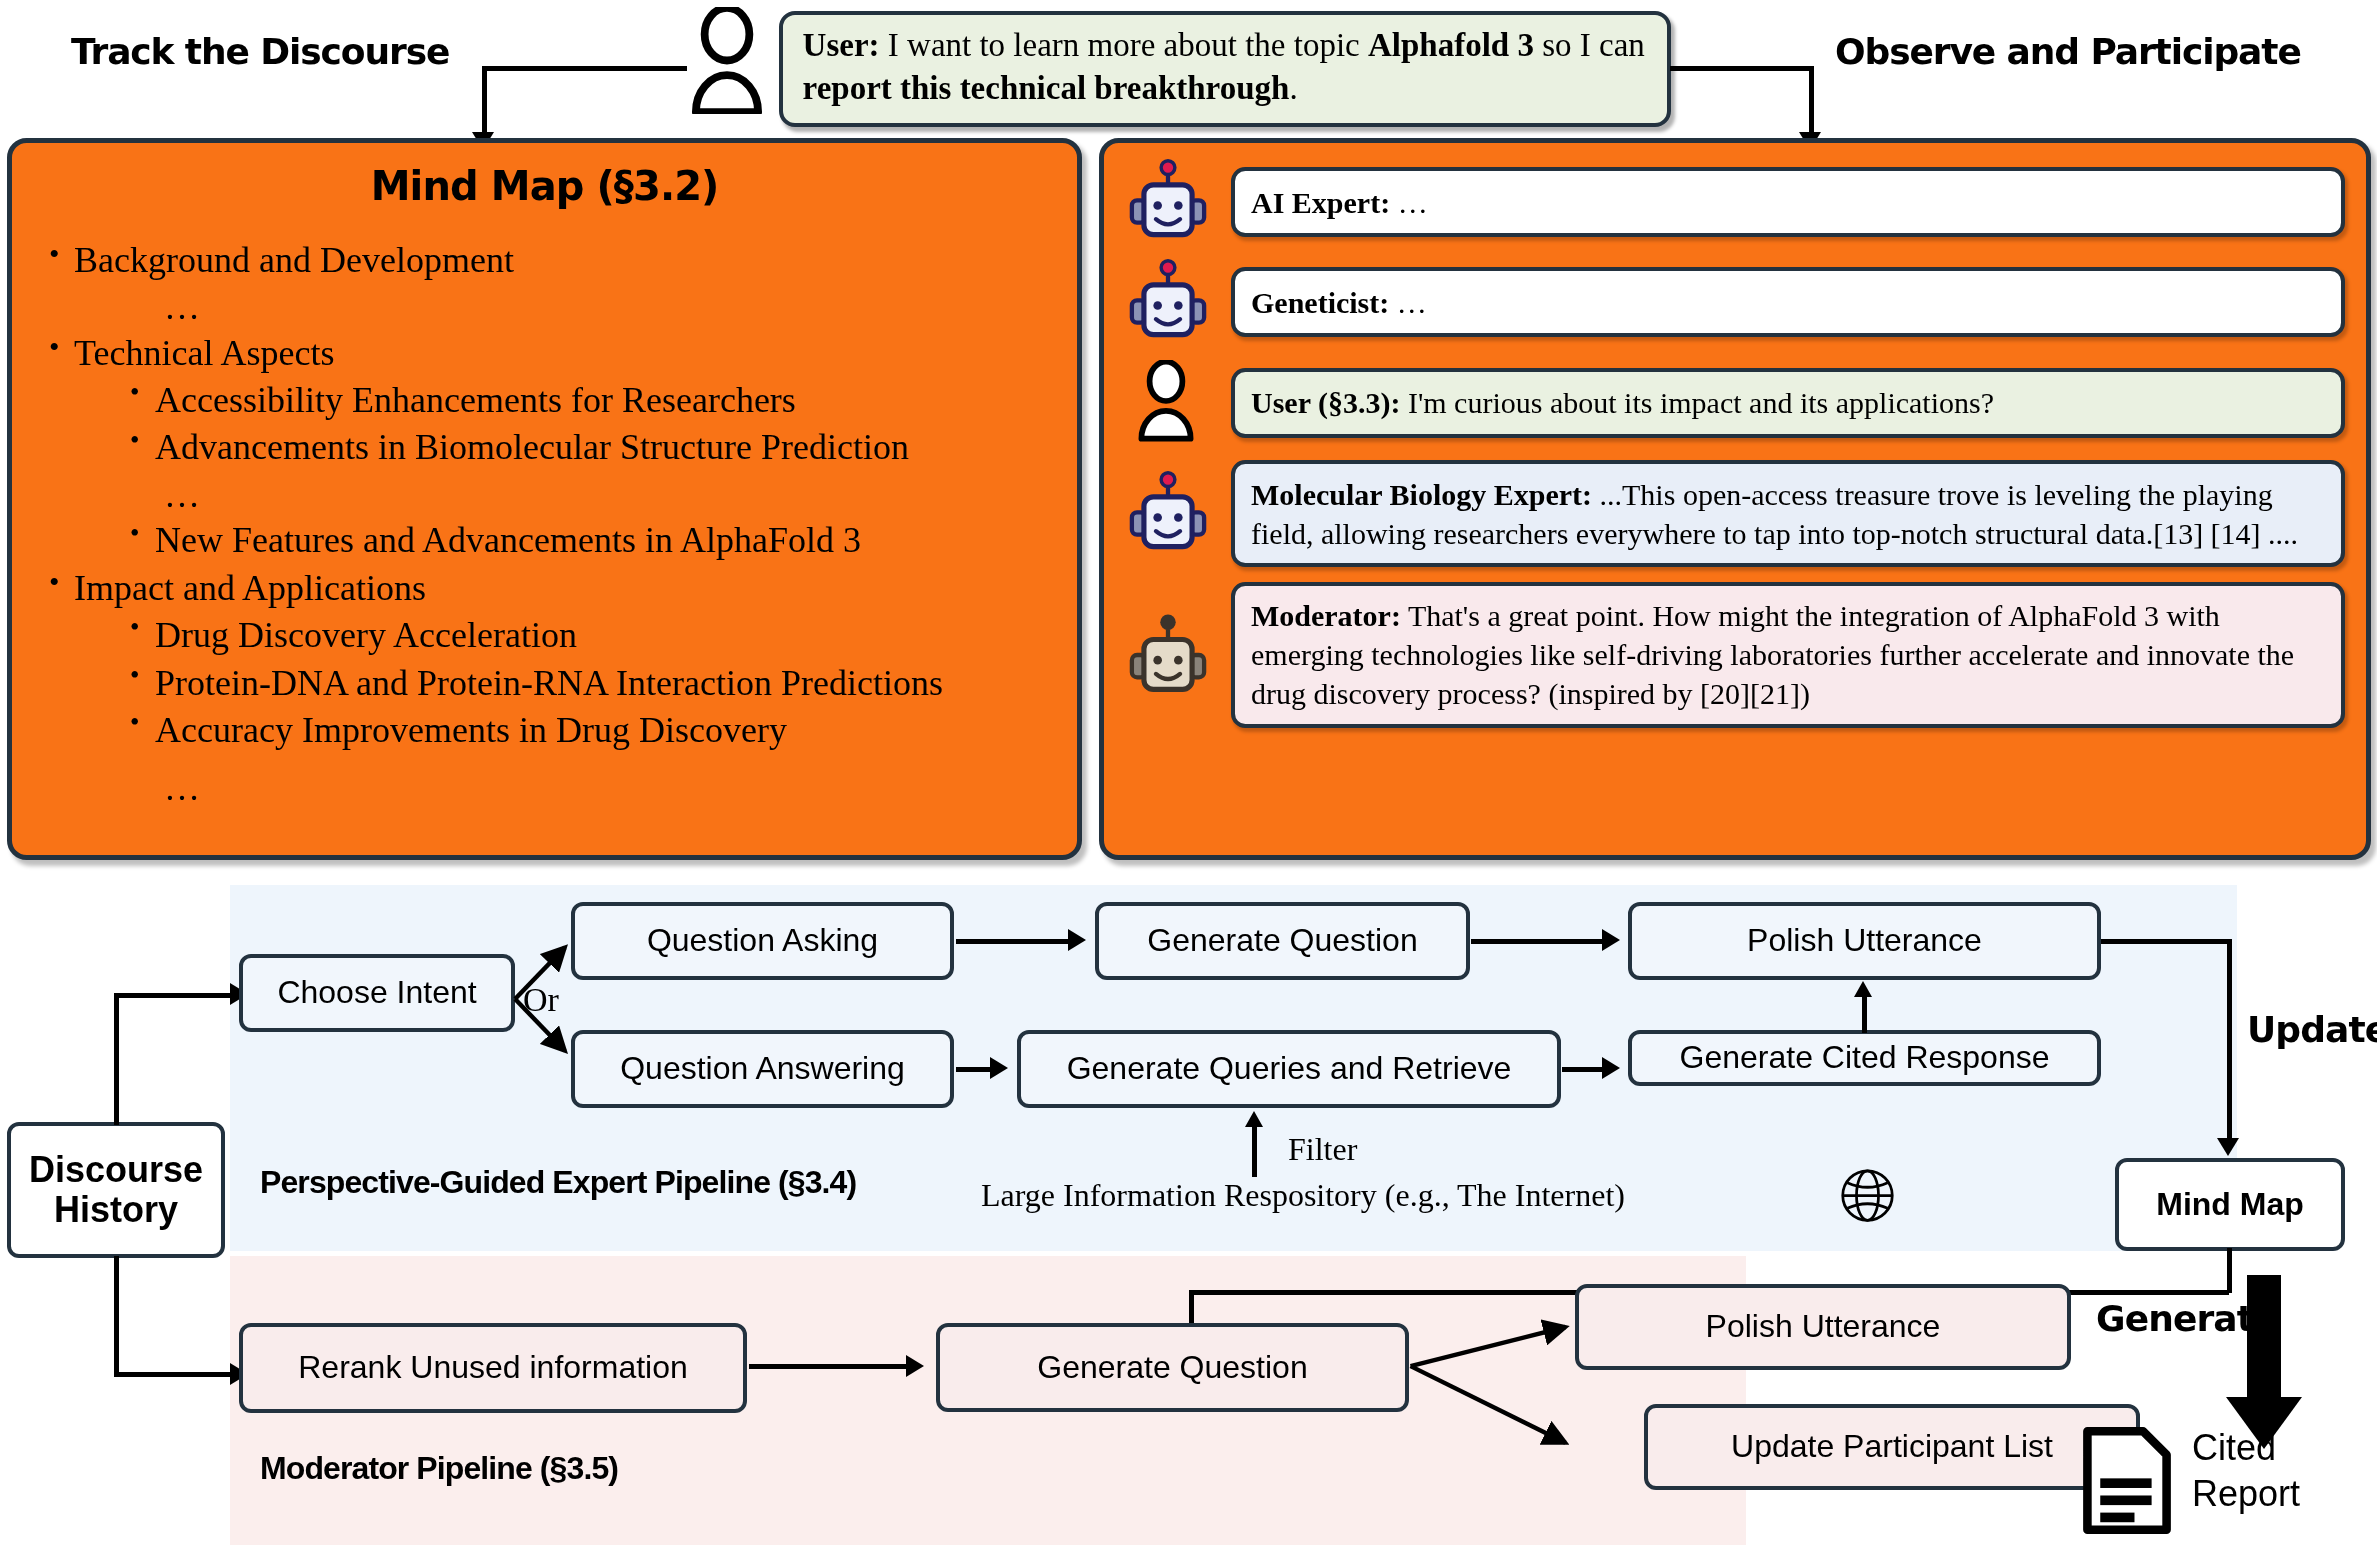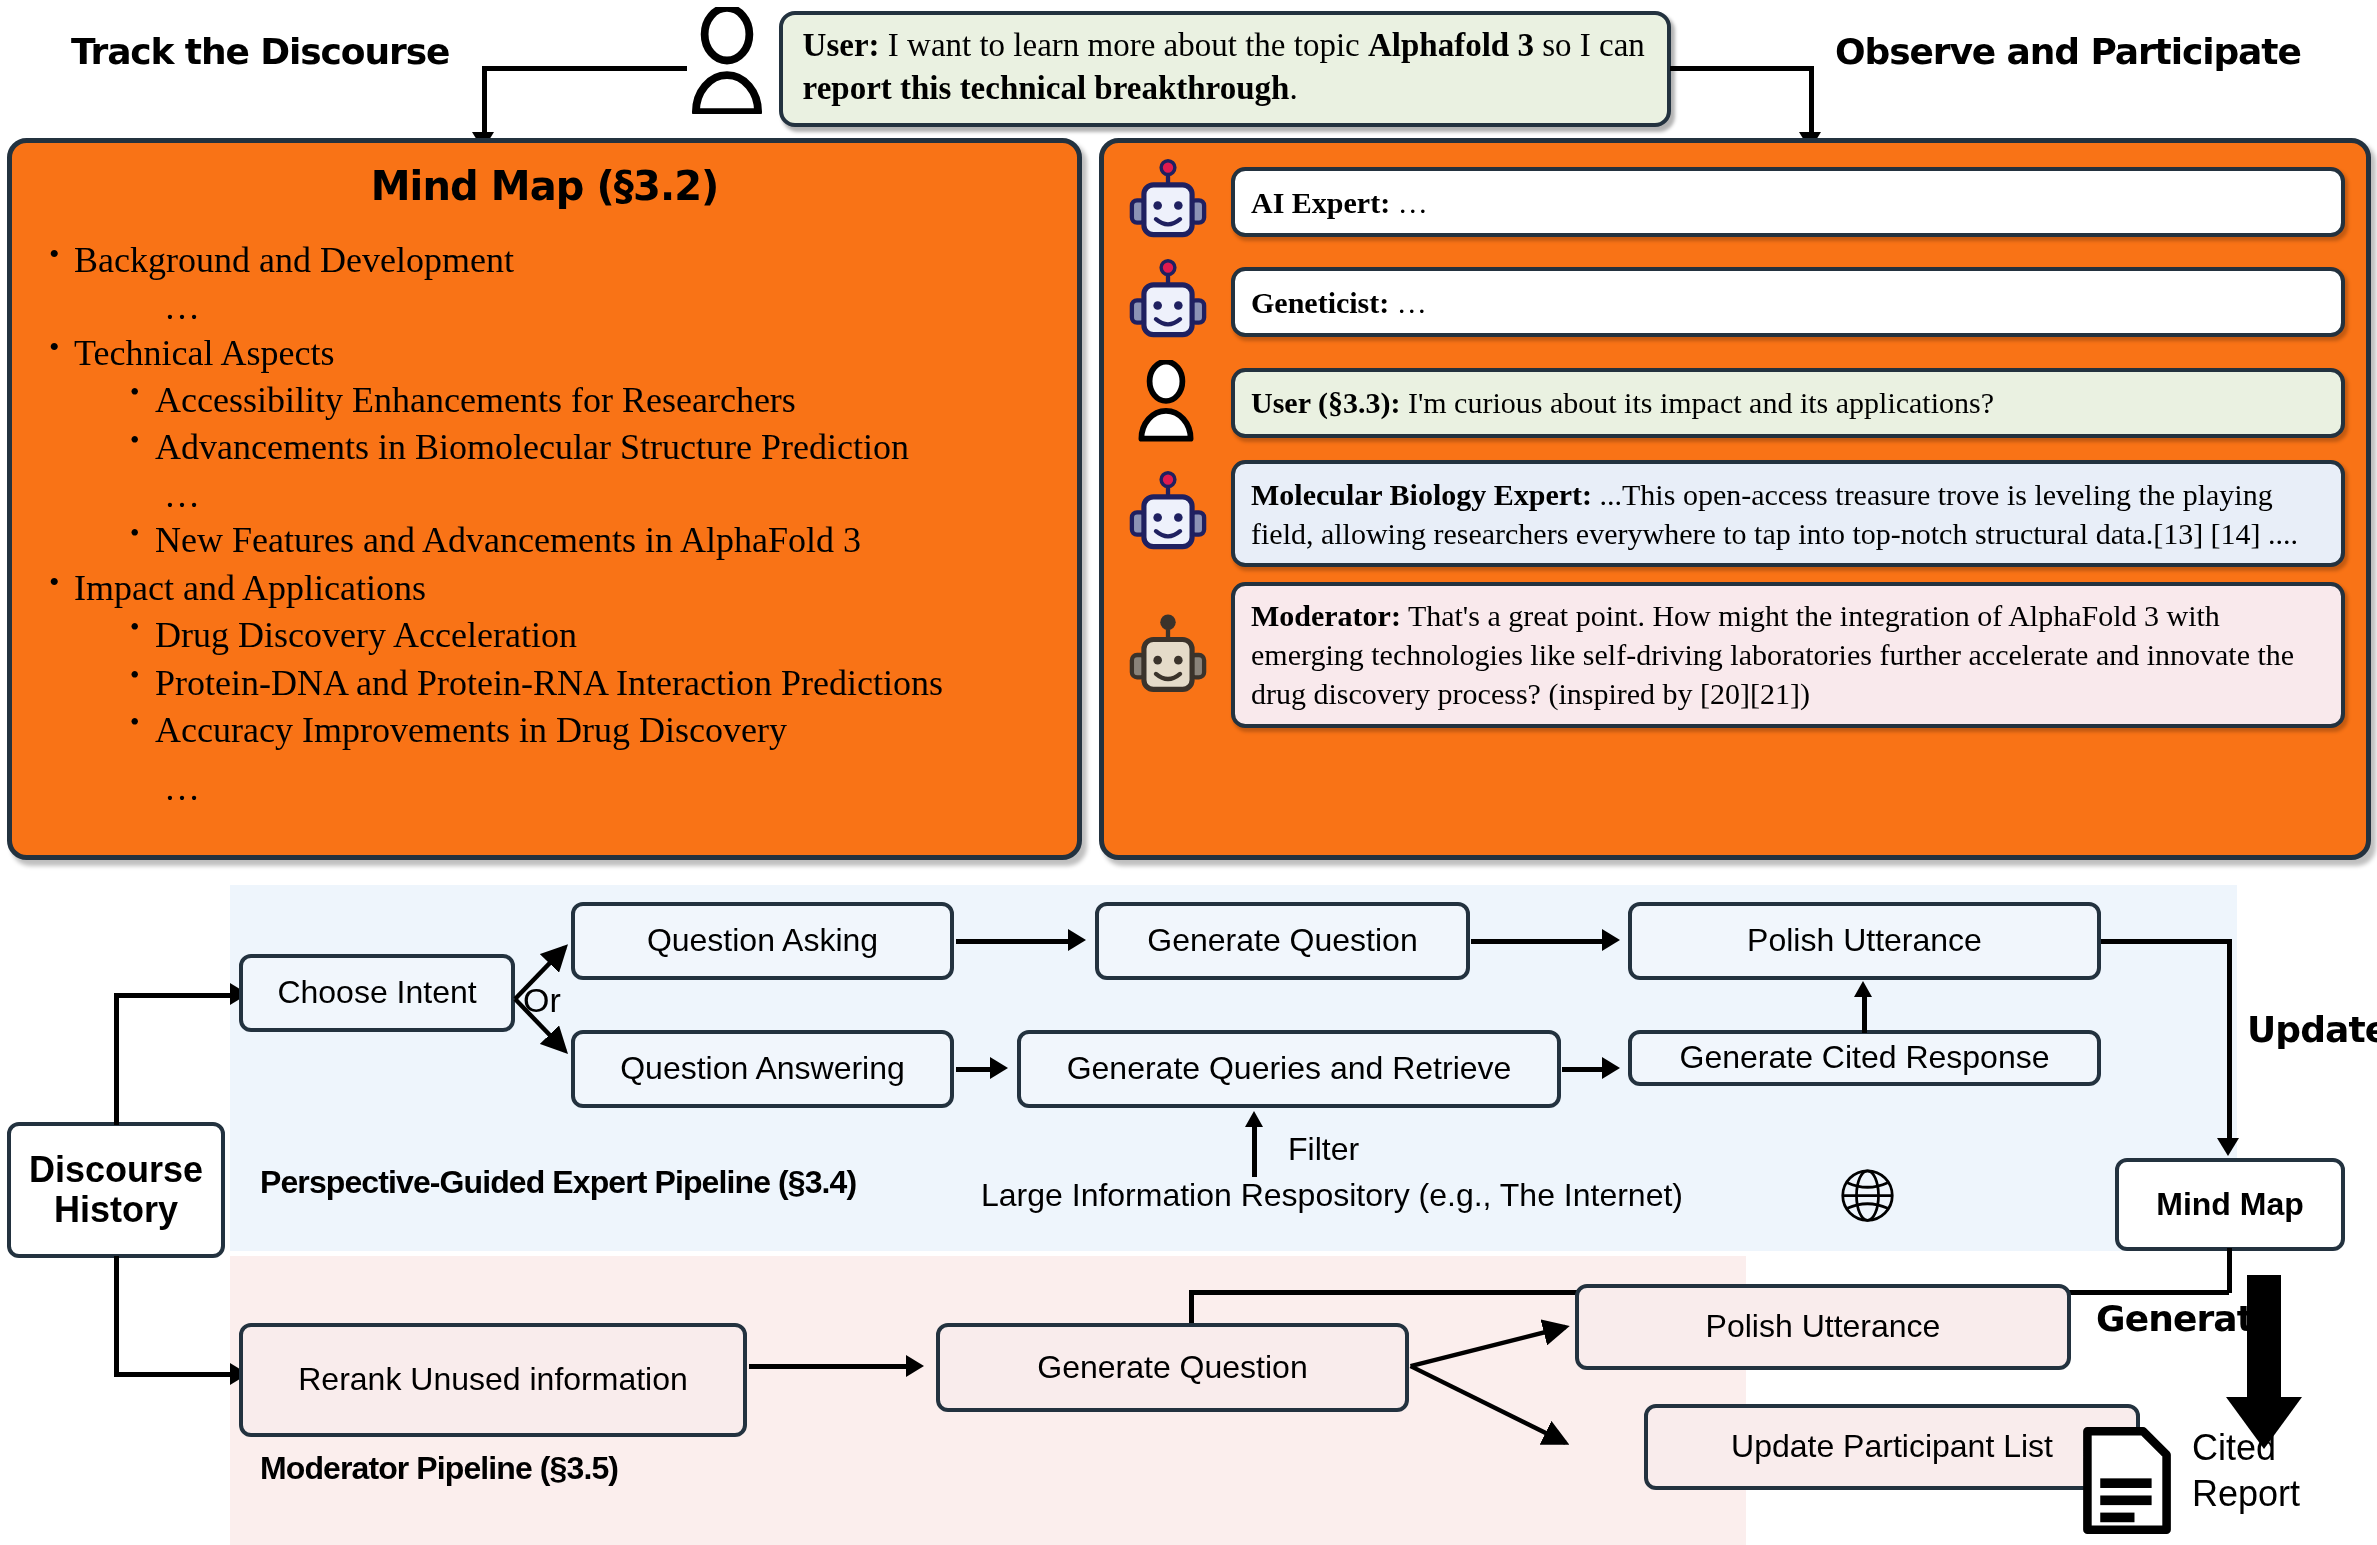--- a/index.html
+++ b/index.html
@@ -60,21 +60,21 @@
         font-family:"Liberation Sans",sans-serif;font-size:32px;box-sizing:border-box;
         background:#f1f6fc;line-height:1.1;}
   .fbox.pinkbg{background:#f9ecec;}
   .fbox.whitebg{background:#fff;font-weight:bold;}
 
   .region{position:absolute;}
   .region-blue{background:#eef5fc;}
   .region-pink{background:#fbeeed;}
   .region-title{position:absolute;font-family:Liberation Sans, sans-serif;font-weight:bold;
       font-size:32px;letter-spacing:-0.9px;white-space:nowrap;}
-  .plain-label{position:absolute;font-family:Liberation Sans, sans-serif;font-size:32px;
+  .plain-label{position:absolute;font-family:Liberation Serif, serif;font-size:32px;
       white-space:nowrap;}
   .bold-label{position:absolute;font-family:"DejaVu Sans",sans-serif;font-weight:bold;
       font-size:36px;letter-spacing:-0.9px;white-space:nowrap;}
 </style>
 </head>
 <body>
 
 <div class="abs toplabel" style="left:71px;top:31px;">Track the Discourse</div>
 
 <div class="abs toplabel" style="left:1835px;top:31px;">Observe and Participate</div>
@@ -284,21 +284,21 @@
 
 <div class="bold-label" style="left:2247px;top:1009px;">Update</div>
 
 <div class="fbox whitebg" style="left:2115px;top:1158px;width:230px;height:93px;background:#fff;">Mind Map</div>
 
 <div class="line-v" style="left:2227px;top:1248px;height:45px;"></div>
 <div class="line-h" style="left:1189px;top:1290px;width:1040px;"></div>
 <div class="line-v" style="left:1189px;top:1290px;height:62px;"></div>
 <div class="arrowhead-down" style="left:1179px;top:1348px;"></div>
 
-<div class="fbox pinkbg" style="left:239px;top:1323px;width:508px;height:114px;">Rerank Unused information</div>
+<div class="fbox pinkbg" style="left:239px;top:1323px;width:508px;height:90px;">Rerank Unused information</div>
 
 <div class="fbox pinkbg" style="left:936px;top:1323px;width:473px;height:89px;">Generate Question</div>
 
 <div class="fbox pinkbg" style="left:1575px;top:1284px;width:496px;height:86px;">Polish Utterance</div>
 
 <div class="fbox pinkbg" style="left:1644px;top:1404px;width:496px;height:86px;">Update Participant List</div>
 
 <div class="line-h" style="left:749px;top:1364px;width:159px;"></div>
 <div class="arrowhead-right" style="left:906px;top:1355px;"></div>
 

